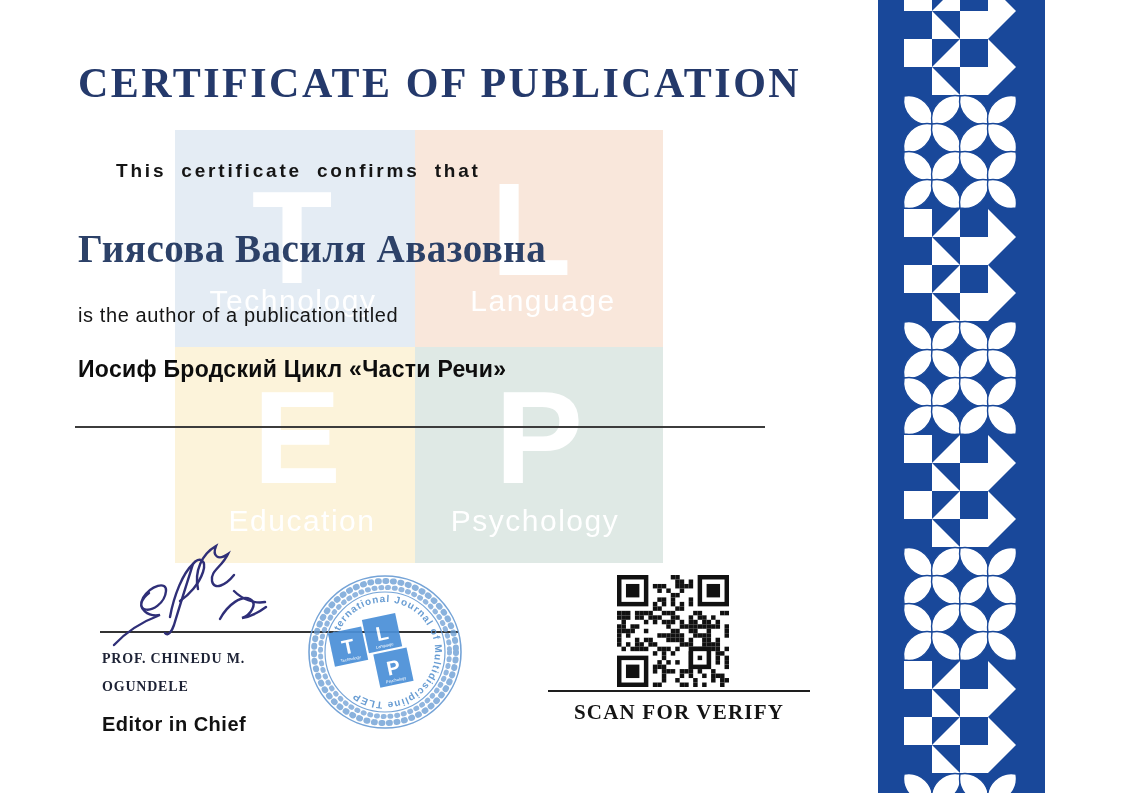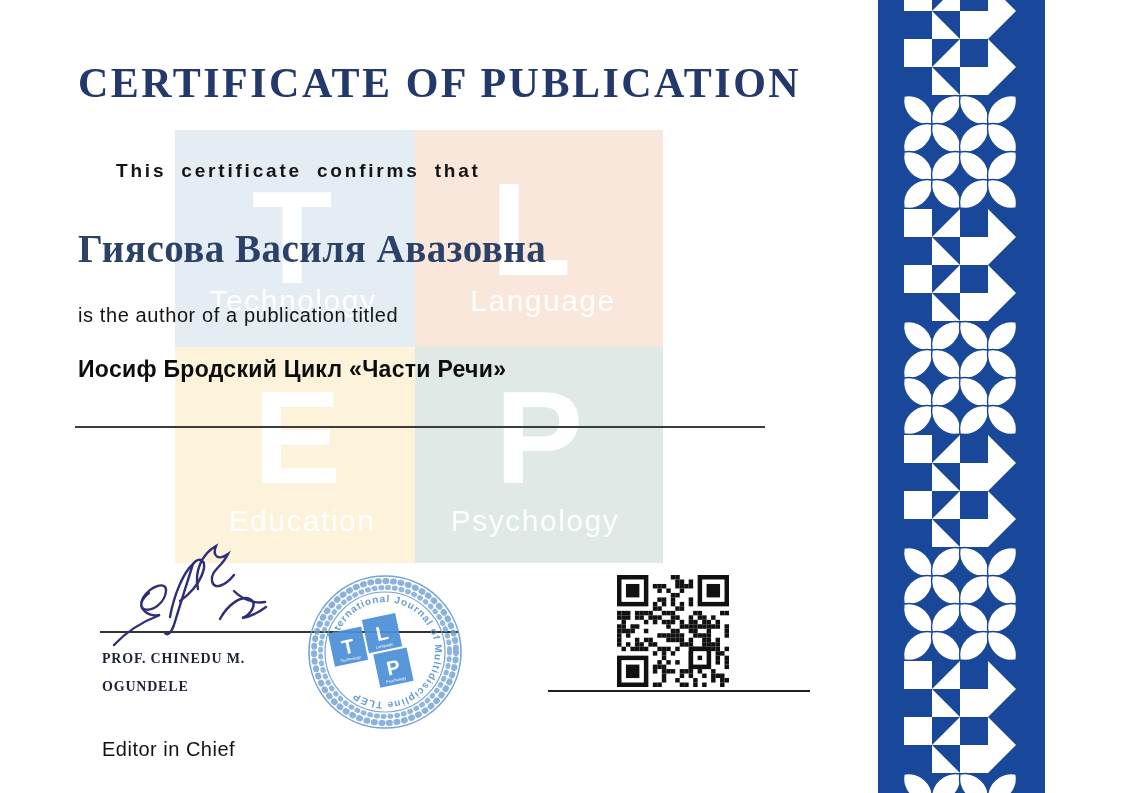--- a/index.html
+++ b/index.html
@@ -29,21 +29,21 @@
         letter-spacing:0.6px;white-space:nowrap;}
   .pub-title{left:78px;top:356px;font-size:23px;font-weight:bold;color:#0d0d0d;
         letter-spacing:0.3px;white-space:nowrap;}
   .hr1{left:75px;top:426px;width:690px;height:2px;background:#3c3c3c;}
   .para{left:78px;top:458px;width:705px;font-size:21.5px;line-height:37px;
         font-weight:500;color:var(--ink);letter-spacing:0.2px;}
   .signature{left:108px;top:543px;width:190px;height:110px;}
   .sig-line{left:100px;top:631px;width:358px;height:1.5px;background:#333;z-index:1;}
   .editor-name{left:102px;top:645px;font-family:"Liberation Serif",serif;font-weight:bold;
         font-size:14px;line-height:28px;color:#1d2235;letter-spacing:0.8px;}
-  .editor-role{left:102px;top:738px;font-size:20px;font-weight:400;color:#121212;
+  .editor-role{left:102px;top:713px;font-size:20px;font-weight:700;color:#121212;
         letter-spacing:0.5px;}
   .stamp{left:307px;top:574px;width:156px;height:156px;z-index:3;opacity:.93;}
   .qr{left:617px;top:575px;width:112px;height:112px;}
   .qr-line{left:548px;top:690px;width:262px;height:2px;background:#1e1e1e;}
   .verify{left:548px;top:700px;width:262px;text-align:center;
         font-family:"Liberation Serif",serif;font-weight:bold;font-size:21px;
         letter-spacing:1.2px;color:#141414;white-space:nowrap;}
 </style>
 </head>
 <body>
@@ -457,14 +457,15 @@
       <rect x="19" y="1" width="5" height="5" fill="#fff"></rect>
       <rect x="20" y="2" width="3" height="3" fill="#111"></rect>
       <rect x="0" y="18" width="7" height="7" fill="#111"></rect>
       <rect x="1" y="19" width="5" height="5" fill="#fff"></rect>
       <rect x="2" y="20" width="3" height="3" fill="#111"></rect>
       <rect x="16" y="16" width="5" height="5" fill="#111"></rect>
       <rect x="17" y="17" width="3" height="3" fill="#fff"></rect>
       <rect x="18" y="18" width="1" height="1" fill="#111"></rect>
     </svg>
   <div class="content qr-line"></div>
+  <div class="content verify">SCAN FOR VERIFY</div>
 
 </div>
 
 </body></html>

